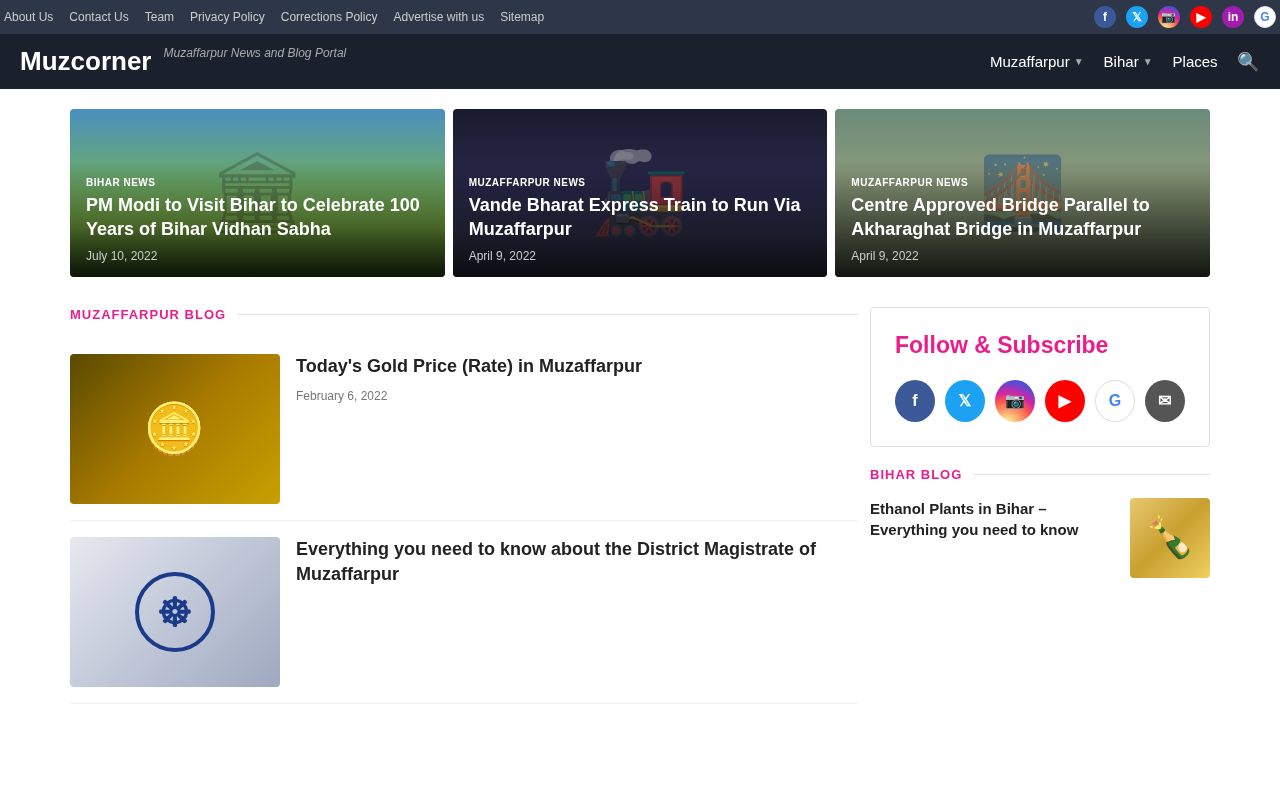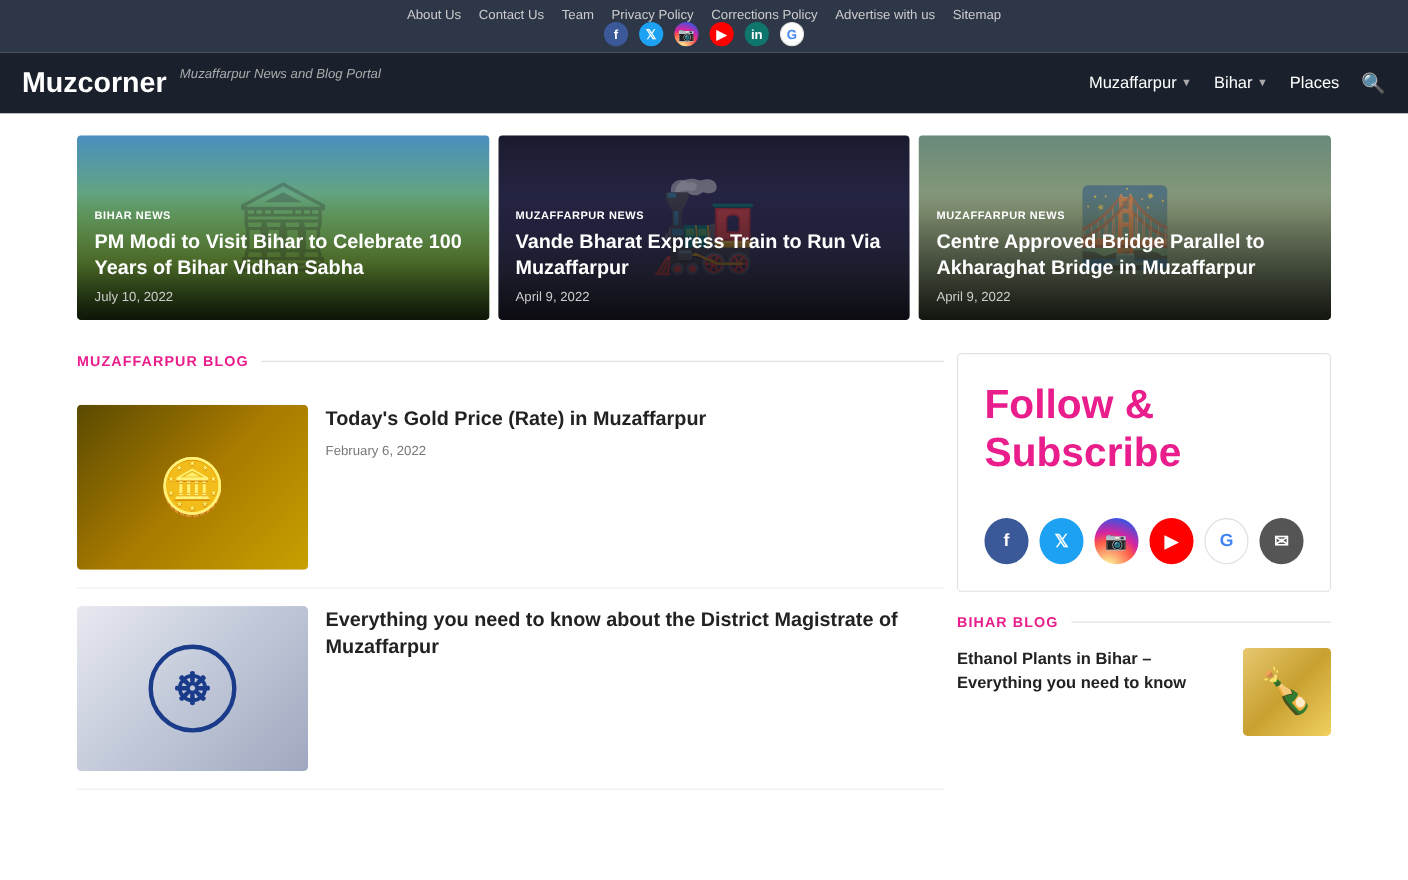--- a/index.html
+++ b/index.html
@@ -5,40 +5,39 @@
     * { margin: 0; padding: 0; box-sizing: border-box; }
     body { font-family: Arial, sans-serif; background: #fff; color: #333; font-size: 14px; }
 
     
     .top-nav {
       background: #2d3748;
       padding: 6px 4px;
       display: flex;
       align-items: center;
       justify-content: space-between;
-      flex-direction: column;
     }
     .top-nav-links { display: flex; gap: 16px; }
     .top-nav-links a {
       color: #ccc;
       text-decoration: none;
       font-size: 12px;
     }
     .top-nav-social { display: flex; gap: 10px; align-items: center; }
     .social-icon {
       width: 22px; height: 22px;
       border-radius: 50%;
       display: flex; align-items: center; justify-content: center;
       font-size: 12px; font-weight: bold; color: #fff; cursor: pointer;
     }
     .fb-icon { background: #3b5998; }
     .tw-icon { background: #1da1f2; }
     .ig-icon { background: radial-gradient(circle at 30% 107%, #fdf497 0%, #fdf497 5%, #fd5949 45%,#d6249f 60%,#285AEB 90%); }
     .yt-icon { background: #ff0000; }
-    .li-icon { background: #0f766e; }
+    .li-icon { background: #a21caf; }
     .g-icon { background: #fff; color: #4285f4; border: 1px solid #ddd; }
 
     
     .main-header {
       background: #1a202c;
       padding: 12px 20px;
       display: flex;
       align-items: center;
       justify-content: space-between;
     }
@@ -135,22 +134,22 @@
 
     
     .sidebar {}
     .follow-box {
       border: 1px solid #e0e0e0;
       border-radius: 4px;
       padding: 24px;
       margin-bottom: 20px;
     }
     .follow-title {
-      font-size: 37px; font-weight: bold;
-      color: #e91e8c; line-height: 1.2; margin-bottom: 36px;
+      font-size: 23px; font-weight: bold;
+      color: #e91e8c; line-height: 1.2; margin-bottom: 20px;
     }
     .follow-icons { display: flex; gap: 10px; }
     .follow-social-btn {
       width: 42px; height: 42px;
       border-radius: 50%;
       display: flex; align-items: center; justify-content: center;
       font-size: 16px; font-weight: bold; color: #fff; cursor: pointer;
       background: #333;
     }
 

